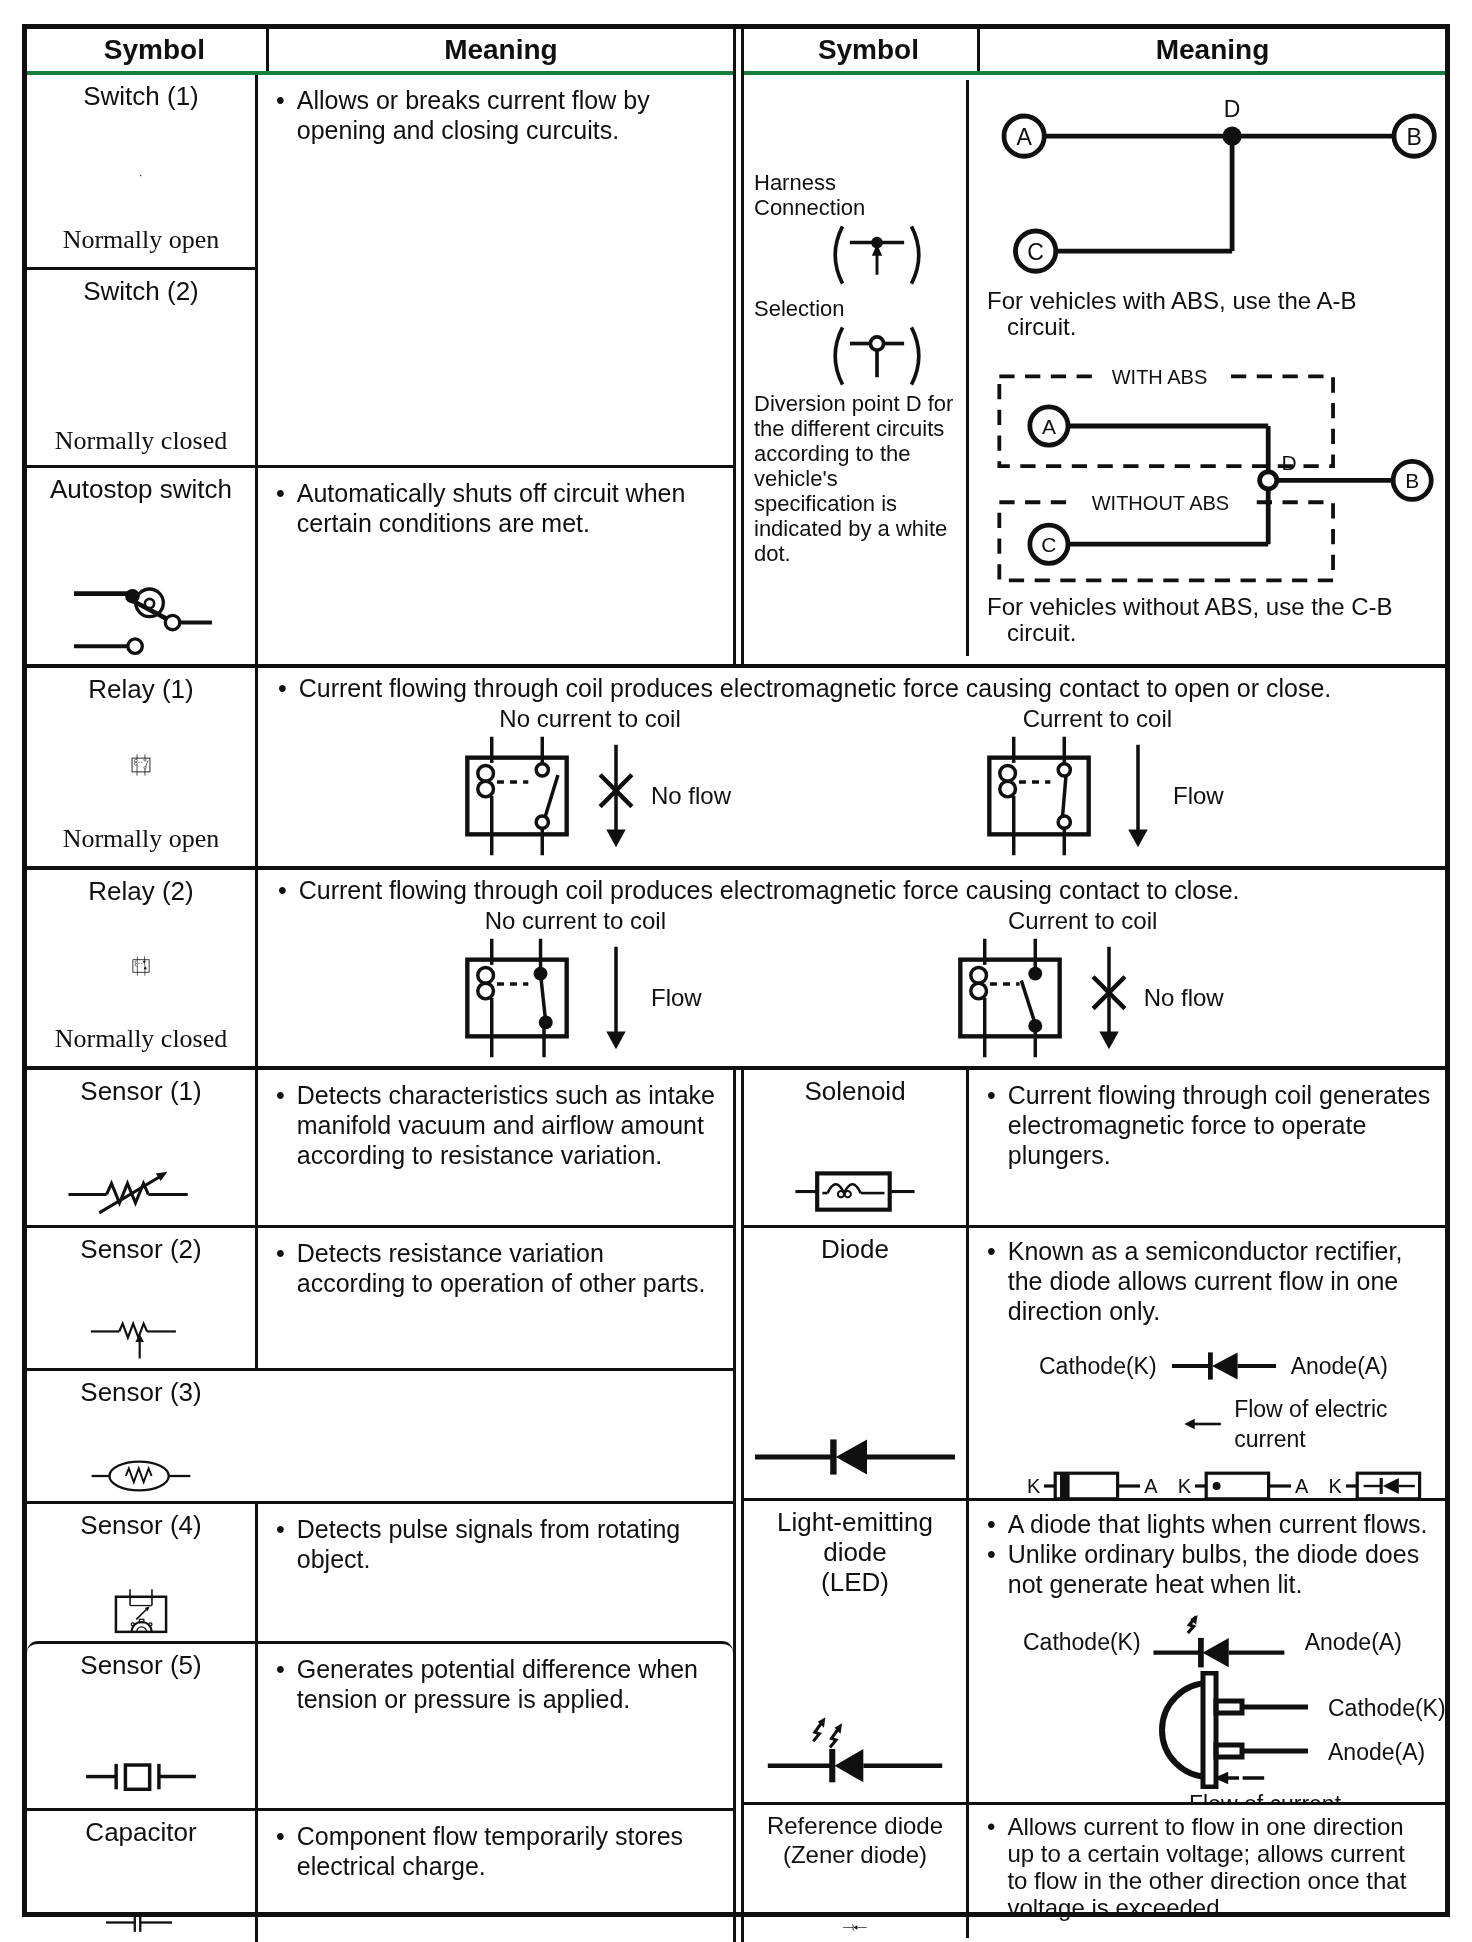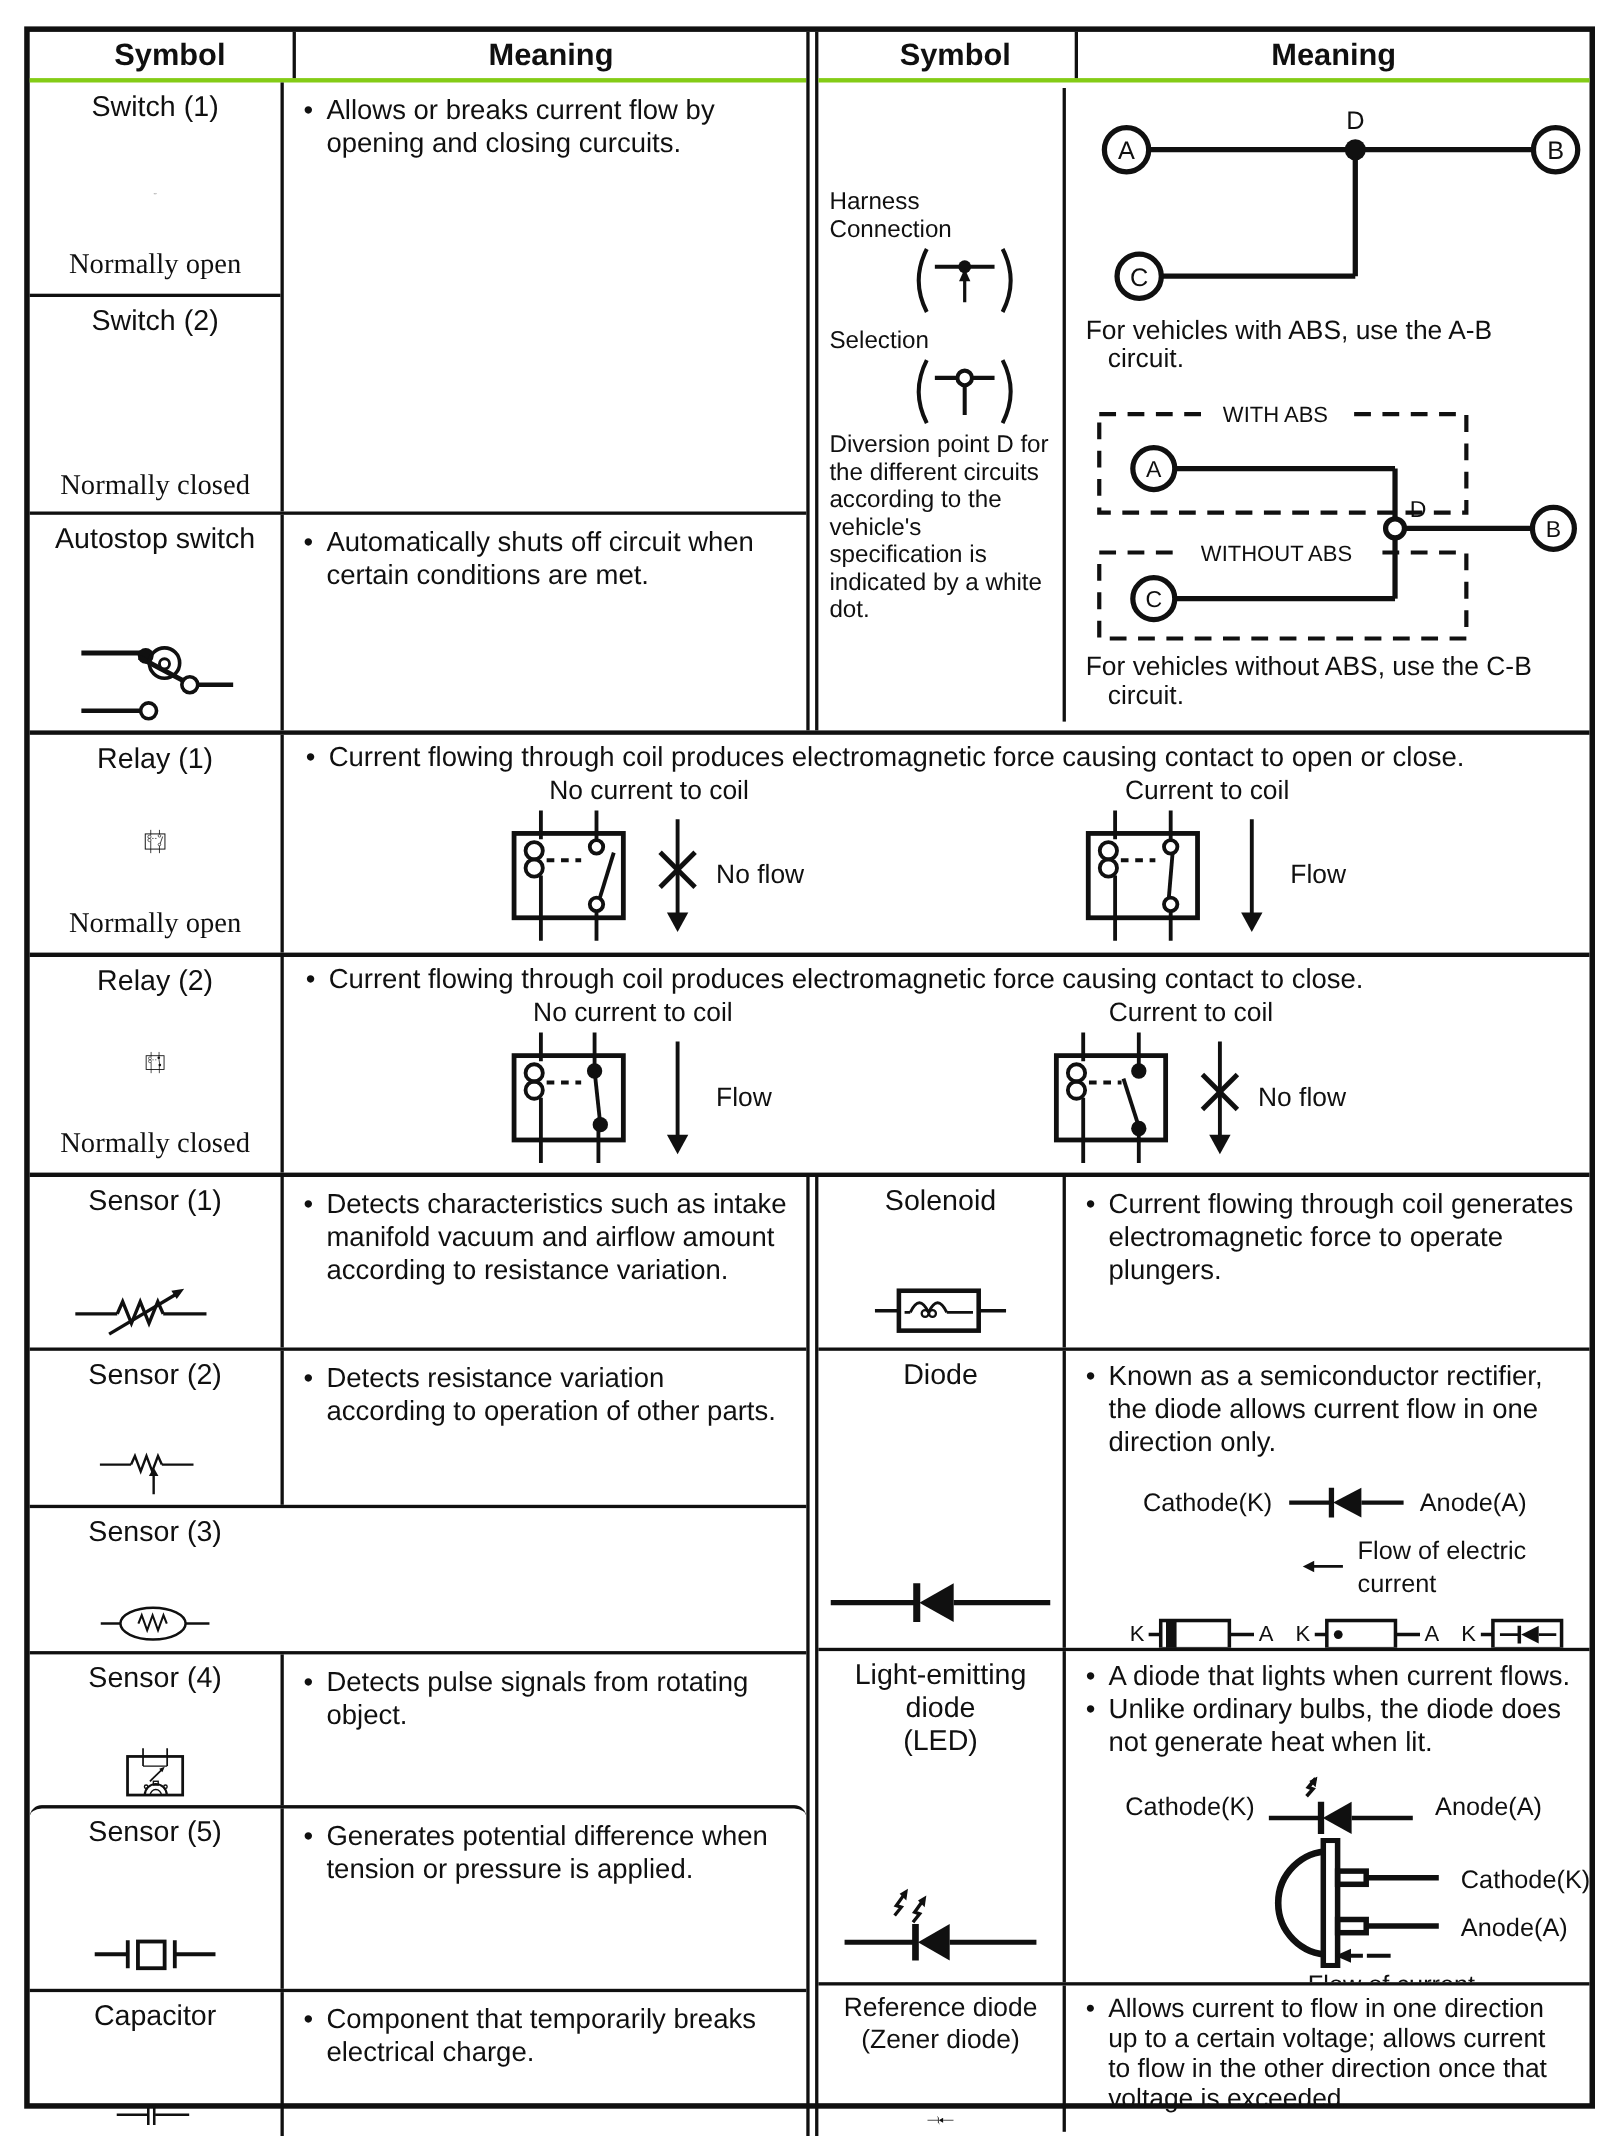--- a/index.html
+++ b/index.html
@@ -5,21 +5,21 @@
   html,body{margin:0;padding:0;background:#e8e8e8;}
   .page{width:1472px;height:1942px;position:relative;background:#fff;
         font-family:"Liberation Sans","DejaVu Sans",sans-serif;color:#101010;}
   .tbl{position:absolute;left:22px;top:24px;width:1428px;height:1893px;
        border:5px solid #101010;box-sizing:border-box;display:flex;flex-direction:column;background:#fff;}
   .band{display:flex;}
   .half{display:flex;flex-direction:column;}
   .half-l{width:706px;}
   .half-r{width:701px;}
   .vdiv{width:11px;border-left:3px solid #101010;border-right:3px solid #101010;box-sizing:border-box;}
-  .hrow{height:46px;display:flex;border-bottom:4px solid #84cc16;box-sizing:border-box;flex:none;padding-left:16px;}
+  .hrow{height:46px;display:flex;border-bottom:4px solid #15803d;box-sizing:border-box;flex:none;padding-left:16px;}
   .hcell{font-weight:bold;font-size:28px;display:flex;align-items:center;justify-content:center;box-sizing:border-box;}
   .w-symL{width:228px;}.w-meanL{width:478px;}.w-symR{width:222px;}.w-meanR{width:479px;}
   .c{box-sizing:border-box;overflow:hidden;position:relative;}
   .bl{border-left:3px solid #101010;}
   .bt{border-top:3px solid #101010;}
   .bt4{border-top:4px solid #101010;}
   .row{display:flex;flex:none;}
   .symcell{display:flex;flex-direction:column;align-items:center;padding:6px 4px;gap:48px;}
   .symlabel{font-size:26px;line-height:30px;text-align:center;}
   .substate{font-size:26px;margin-top:auto;padding-bottom:6px;font-family:Liberation Serif, serif;}
@@ -419,21 +419,21 @@
         <div class="c symcell w-symL">
           <div class="symlabel">Capacitor</div>
           <svg width="160" height="64" viewBox="0 0 180 80" style="margin-top:12px;">
             <line x1="0" y1="40" x2="72" y2="40" stroke="#101010" stroke-width="6"></line>
             <line x1="74" y1="16" x2="74" y2="64" stroke="#101010" stroke-width="6"></line>
             <line x1="88" y1="16" x2="88" y2="64" stroke="#101010" stroke-width="6"></line>
             <line x1="90" y1="40" x2="170" y2="40" stroke="#101010" stroke-width="6"></line>
           </svg>
         </div>
         <div class="c meancell w-meanL bl">
-          <div class="bullet">Component that temporarily breaks electrical charge.</div>
+          <div class="bullet">Component flow temporarily stores electrical charge.</div>
         </div>
       </div>
     </div>
 
     <div class="vdiv"></div>
 
     <div class="half half-r">
 
       <div class="row" style="height:155px;">
         <div class="c symcell w-symR">

